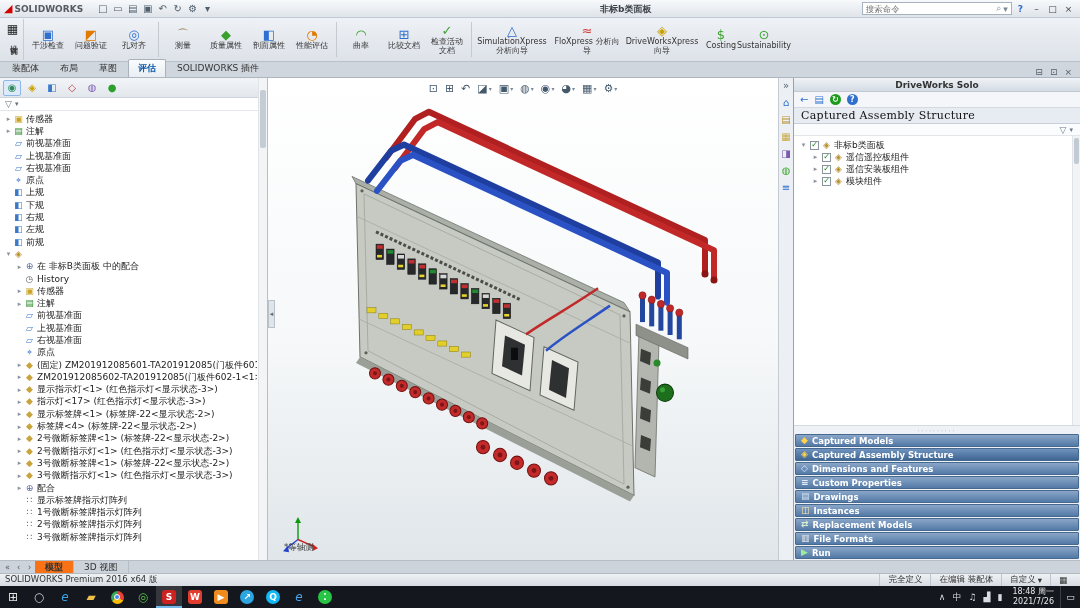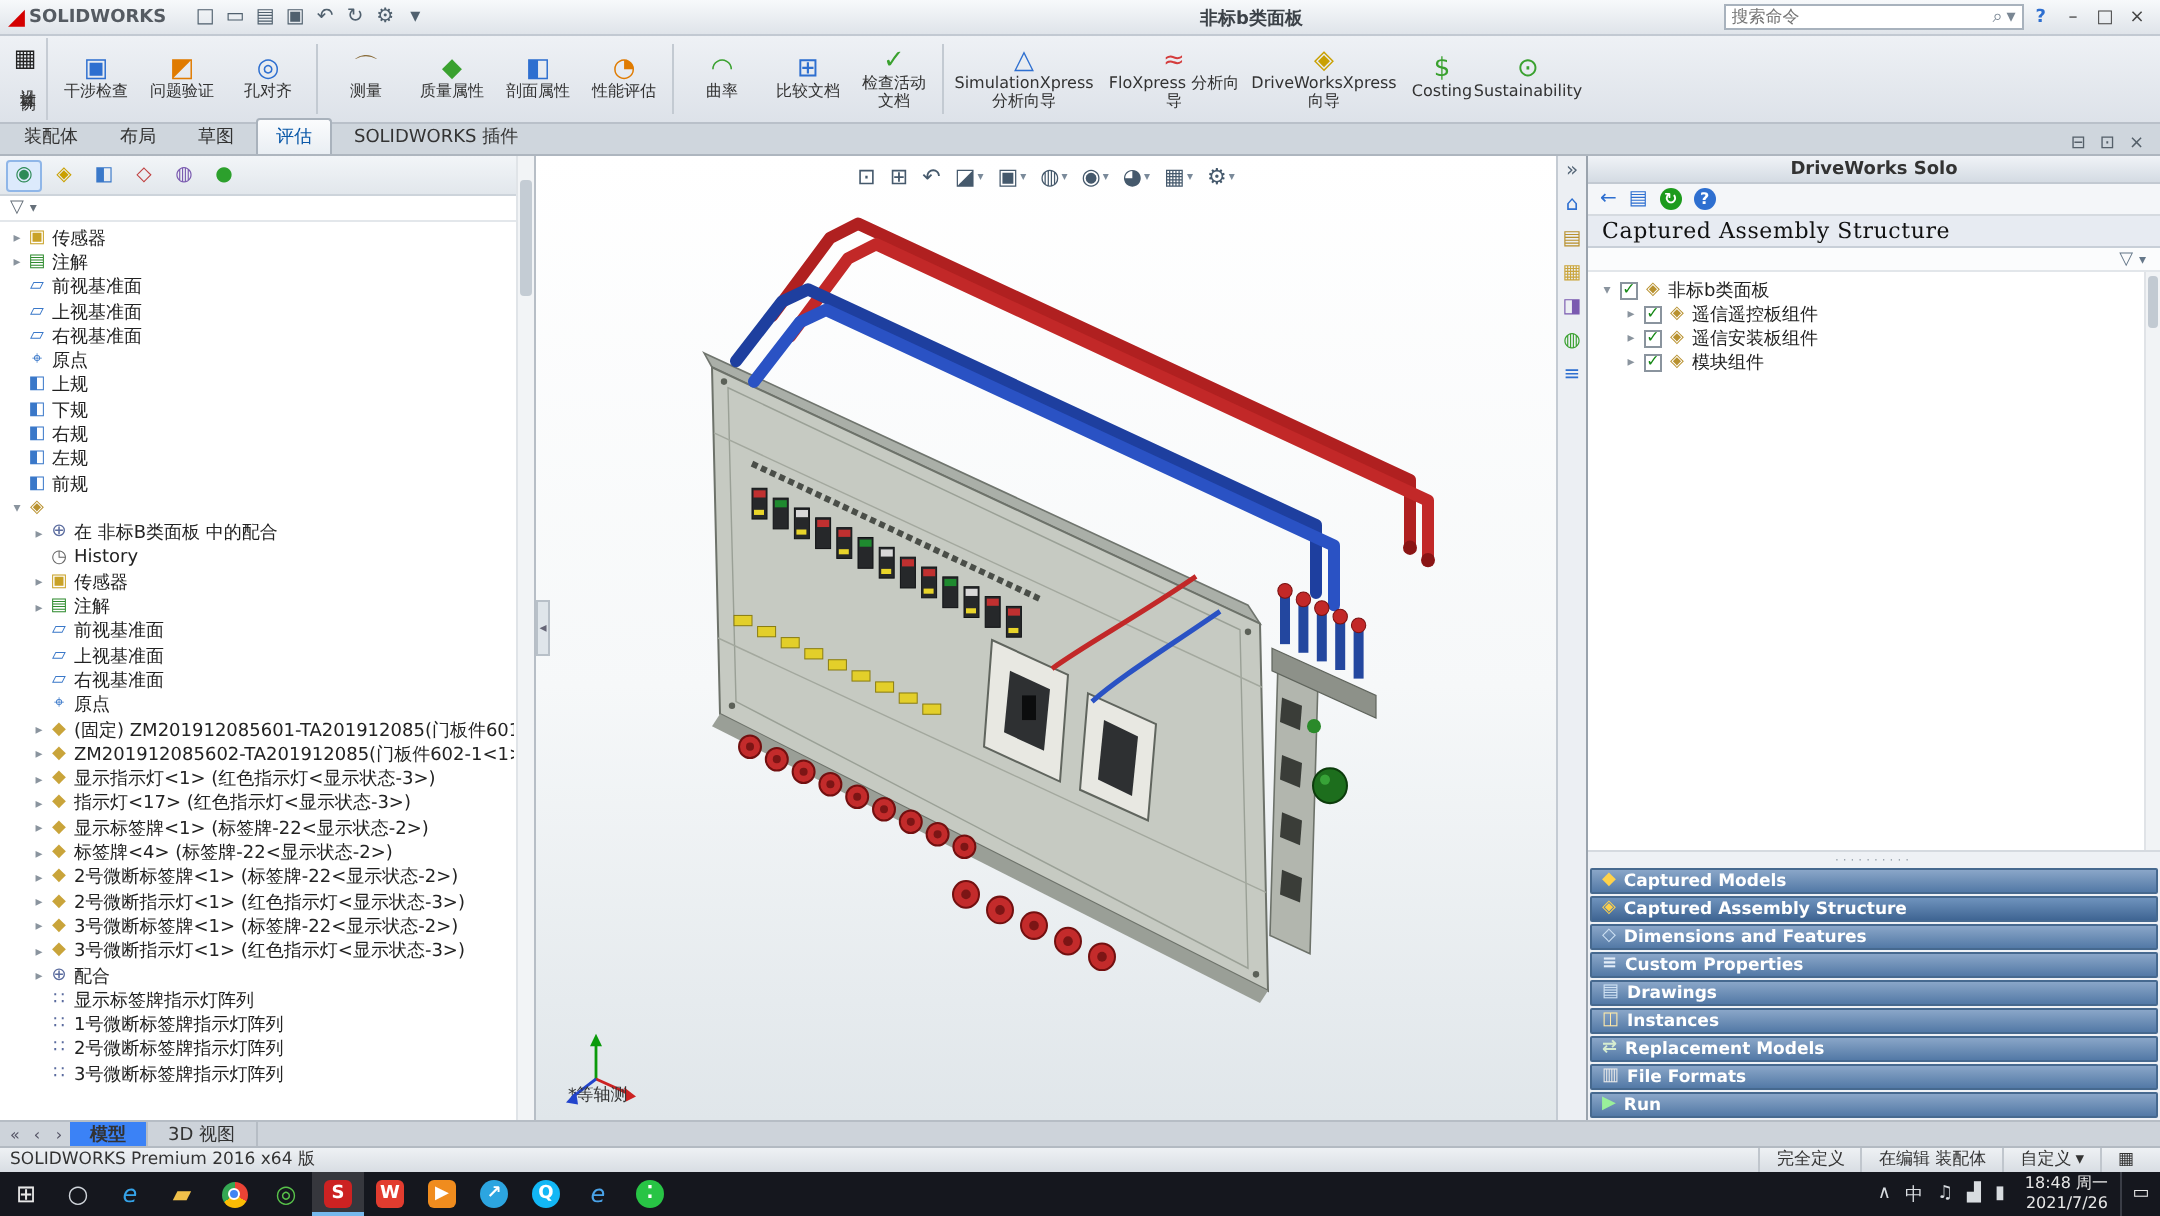--- a/index.html
+++ b/index.html
@@ -30,21 +30,21 @@
   .rbtn.wide{width:74px}
   .rbtn .ric{font-size:13px;line-height:14px}
   .rbtn .rlabel{font-size:8px}
   .rsep{width:1px;background:#c3cad2;margin:3px 2px}
 
   
   .content-row{flex:1;display:flex;min-height:0}
   .left-stack{flex:1;display:flex;flex-direction:column;min-width:0}
   .tabrow{height:16px;display:flex;align-items:flex-end;background:#cfd6dd;padding:0 2px;border-bottom:1px solid #aeb6bf;position:relative;flex:none}
   .rtab{padding:2px 9px;margin-right:1px;color:#333;border:1px solid transparent;border-bottom:0}
-  .rtab.active{background:linear-gradient(#fbfcfd,#e9eef3);border-color:#a9b2bc;border-radius:2px 2px 0 0;color:#0a58a8;font-weight:normal}
+  .rtab.active{background:linear-gradient(#fbfcfd,#e9eef3);border-color:#a9b2bc;border-radius:2px 2px 0 0;color:#0a58a8;font-weight:bold}
   .docwin{margin-left:auto;display:flex;gap:7px;color:#55606a;font-size:9px;padding-right:6px;align-items:center}
 
   .workrow{flex:1;display:flex;min-height:0}
 
   
   .leftpanel{width:268px;background:#fff;border-right:1px solid #b7bec6;display:flex;flex-direction:column;position:relative;flex:none}
   .lp-toolbar{height:20px;display:flex;align-items:center;gap:2px;padding:0 3px;background:linear-gradient(#f2f5f8,#e2e7ec);border-bottom:1px solid #cdd4db;flex:none}
   .lp-tab{width:18px;height:16px;display:flex;align-items:center;justify-content:center;font-size:10px;border:1px solid transparent;border-radius:2px}
   .lp-tab.active{background:#dceafc;border-color:#8fb6e8}
   .lp-exp{margin-left:auto;color:#667;font-size:8px}
@@ -87,21 +87,21 @@
   .tp-split{height:8px;display:flex;align-items:center;justify-content:center;color:#98a2ac;font-size:6px;letter-spacing:2px;flex:none}
   .tp-sections{display:flex;flex-direction:column;gap:1px;padding:0 1px 1px;flex:none}
   .tp-sec{height:13px;display:flex;align-items:center;gap:4px;padding:0 5px;background:linear-gradient(#8aa6c8,#5379a6);color:#fff;font-weight:bold;font-size:8.5px;border:1px solid #46698f;border-radius:1px}
   .tp-sec.active{background:linear-gradient(#6f93bd,#3f6593)}
   .tp-sec .sic{font-size:9px;line-height:1}
 
   
   .doctabs{height:13px;display:flex;align-items:stretch;background:#cdd3da;border-top:1px solid #b6bdc5;padding-left:2px;flex:none}
   .dt-nav{width:11px;display:flex;align-items:center;justify-content:center;color:#556;font-size:8px}
   .dtab{padding:0 10px;display:flex;align-items:center;border-right:1px solid #b6bdc5;color:#333}
-  .dtab.active{background:#3b82f6;font-weight:bold}
+  .dtab.active{background:#f97316;font-weight:bold}
 
   
   .statusbar{height:13px;display:flex;align-items:center;background:linear-gradient(#eef1f4,#d8dde3);border-top:1px solid #b3bac2;padding:0 5px;font-size:8.5px;color:#333;flex:none}
   .sb-right{margin-left:auto;display:flex;align-items:center;height:100%}
   .sb-item{padding:0 8px;border-left:1px solid #c0c6cd;display:flex;align-items:center;gap:2px;height:100%}
 
   
   .taskbar{height:22px;background:#15171e;display:flex;align-items:center;color:#e8e8e8;flex:none}
   .tb-icons{display:flex;align-items:stretch;height:100%}
   .tb-icon{width:26px;display:flex;align-items:center;justify-content:center;font-size:12px;position:relative}

